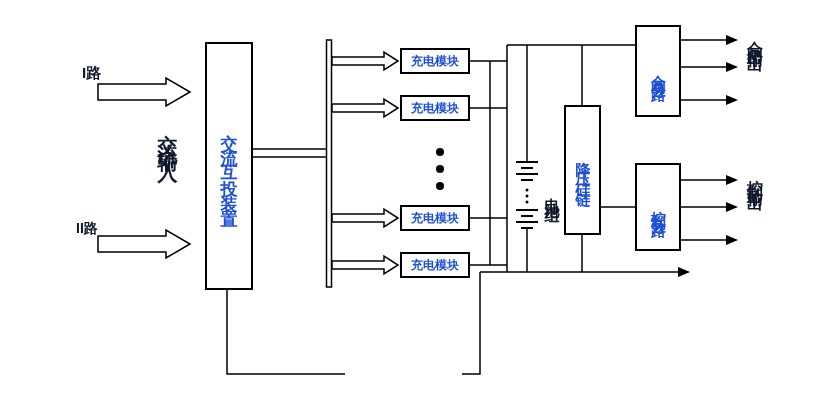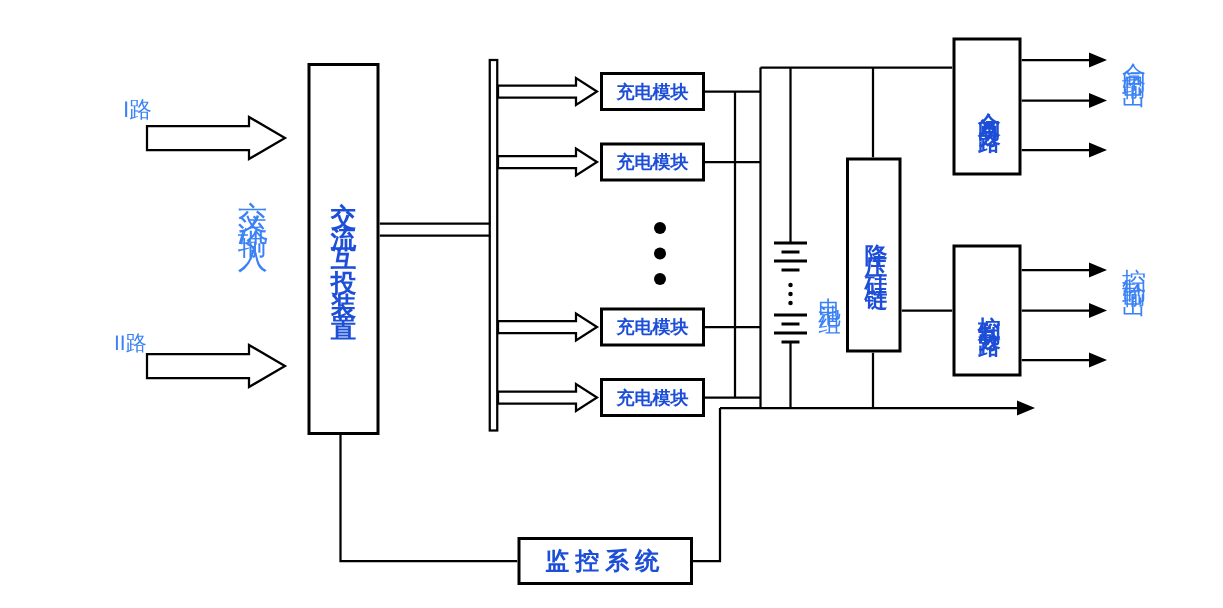--- a/index.html
+++ b/index.html
@@ -6,21 +6,21 @@
   html,body { background:#ffffff; }
   body { font-family:"Liberation Sans", sans-serif; color:#000; }
   .canvas { position:relative; width:815px; height:405px; background:#fff; overflow:hidden; }
   .layer { position:absolute; left:0; top:0; }
   .box {
     position:absolute; border:2px solid #000; background:#fff;
     display:flex; align-items:center; justify-content:center;
     font-weight:bold; color:#1d4ed8; text-align:center;
   }
   .vtext { writing-mode:vertical-rl; text-orientation:upright; }
-  .label { position:absolute; font-weight:normal; color:#3b82f6; white-space:nowrap; }
+  .label { position:absolute; font-weight:bold; color:#0f172a; white-space:nowrap; }
   svg { display:block; }
 </style>
 </head>
 <body>
 
 <div class="canvas">
 
   <svg class="layer" width="815" height="405" viewBox="0 0 815 405">
 
     <g>
@@ -134,15 +134,14 @@
     <span class="vtext" style="letter-spacing:4px;">合闸分路</span>
   </div>
 
   <div class="box" style="left:635px; top:163px; width:46px; height:88px; font-size:15px;">
     <span class="vtext" style="letter-spacing:4px;">控制分路</span>
   </div>
 
   <div class="label vtext" style="left:744px; top:28px; font-size:16px; letter-spacing:5px;">合闸输出</div>
   <div class="label vtext" style="left:744px; top:167px; font-size:16px; letter-spacing:5px;">控制输出</div>
 
-  <div class="box" style="left:345px; top:358px; width:117px; height:32px; font-size:16px; letter-spacing:4px;">监控系统</div>
 
 </div>
 
 </body></html>

